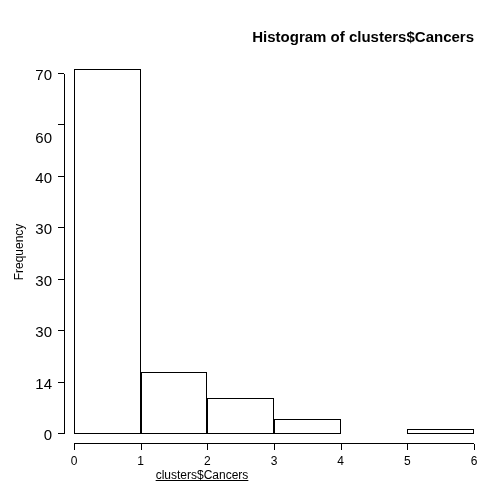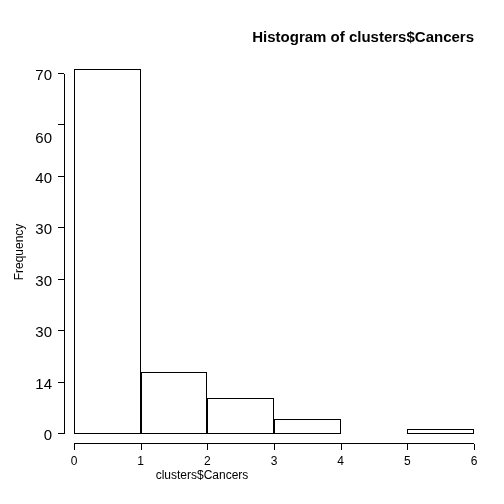--- a/index.html
+++ b/index.html
@@ -39,20 +39,21 @@
     white-space: nowrap;
     font-size: 12px;
   }
   .xlabel {
     position: absolute;
     bottom: 22px;
     left: 0;
     width: 404px;
     text-align: center;
     font-size: 12px;
+    text-decoration: underline;
   }
   .plot {
     position: absolute;
     left: 74px;
     top: 74px;
     width: 400px;
     height: 360px;
   }
   .bar {
     position: absolute;

